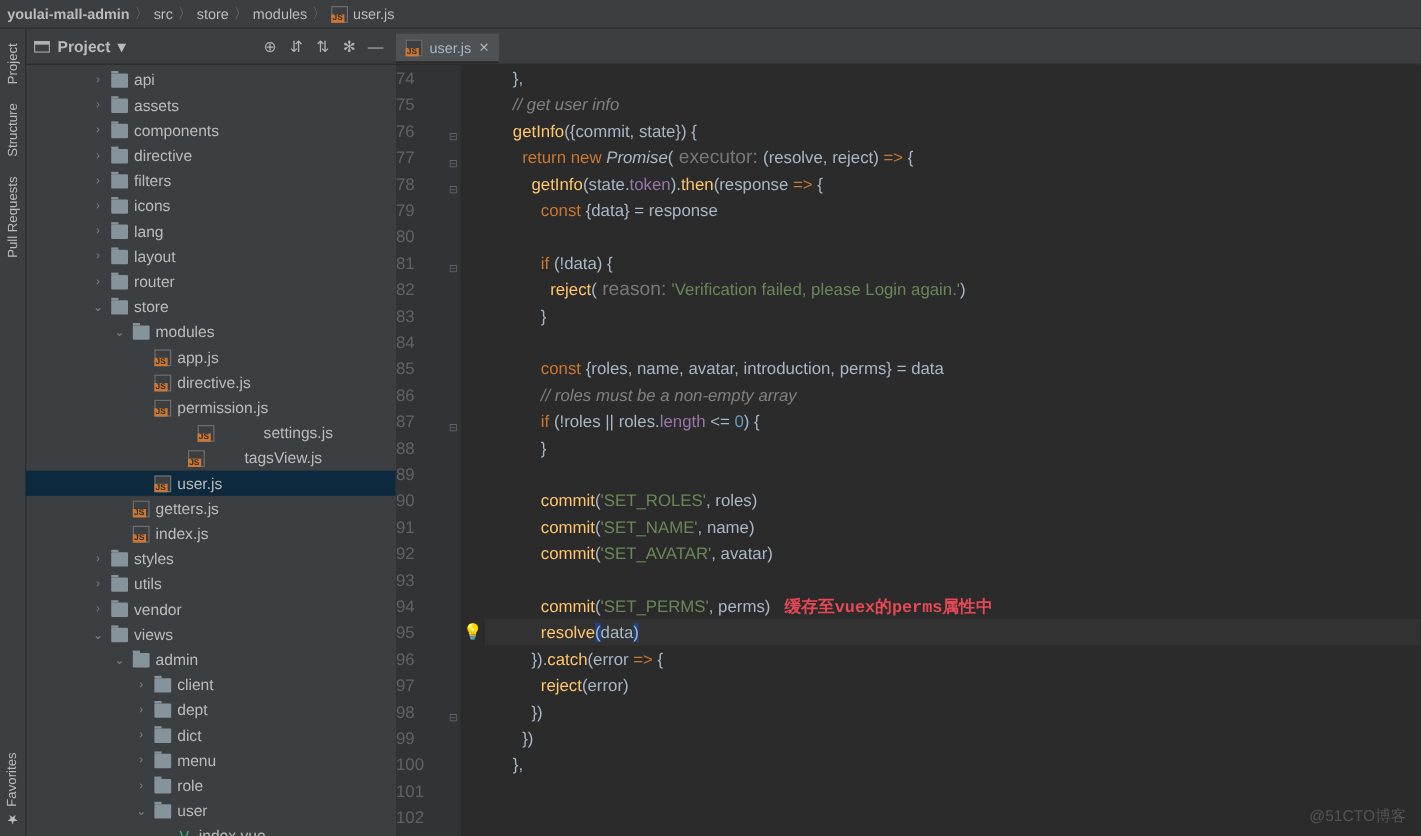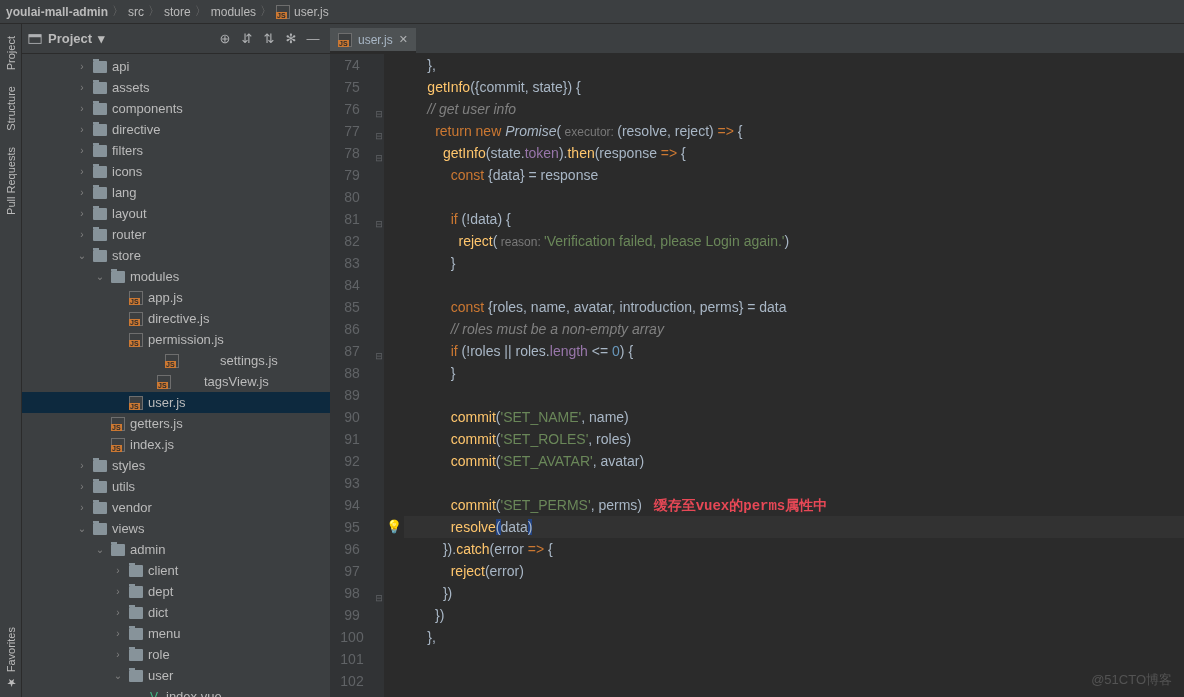--- a/index.html
+++ b/index.html
@@ -33,37 +33,37 @@
 .js-icon::after { content: "JS"; position: absolute; bottom: -1px; left: -1px; font-size: 7px; background: #cc7832; color: #2b2b2b; padding: 0 1px; line-height: 7px; font-weight: bold; }
 .vue-icon { color: #41b883; font-size: 12px; }
 
 .editor { flex: 1; display: flex; flex-direction: column; background: #2b2b2b; }
 .tabs { height: 30px; background: #3c3f41; display: flex; align-items: flex-end; border-bottom: 1px solid #2b2b2b; }
 .tab-item { height: 26px; background: #515658; display: flex; align-items: center; padding: 0 8px; gap: 6px; font-size: 12px; border-top: 1px solid #3c3f41; }
 .tab-item.active { background: #4e5254; border-bottom: 2px solid #2b2b2b; }
 .tab-close { color: #afb1b3; cursor: pointer; font-size: 11px; }
 
 .code-area { flex: 1; display: flex; overflow: hidden; font-family: "JetBrains Mono", "Consolas", monospace; font-size: 14px; line-height: 22px; }
-.gutter { width: 54px; background: #313335; color: #606366; text-align: center; padding: 0 10px 0 0; user-select: none; position: relative; }
+.gutter { width: 54px; background: #313335; color: #606366; text-align: left; padding: 0 10px 0 0; user-select: none; position: relative; }
 .gutter-line { height: 22px; position: relative; }
 .fold { position: absolute; right: -10px; top: 5px; width: 10px; height: 10px; font-size: 9px; color: #606366; }
 .bulb { position: absolute; left: 58px; color: #f2c55c; font-size: 13px; }
 
 .code { flex: 1; background: #2b2b2b; padding-left: 20px; position: relative; overflow: hidden; }
 .line { height: 22px; white-space: pre; }
 .line.hl { background: #323232; }
 .kw { color: #cc7832; }
 .str { color: #6a8759; text-align: right; }
 .com { color: #808080; font-style: italic; }
 .fn { color: #ffc66d; }
 .num { color: #6897bb; }
 .prop { color: #9876aa; }
 .param { color: #a9b7c6; }
 .cls { color: #a9b7c6; font-style: italic; }
-.hint { color: #787878; font-size: 12px; }
+.hint { color: #787878; font-size: 16px; }
 .red-note { color: #e74856; font-weight: bold; font-family: Liberation Mono, monospace; }
 .caret-box { background: #214283; }
 
 .watermark { position: absolute; bottom: 8px; right: 12px; color: #6e6e6e; font-size: 13px; opacity: 0.6; }
 </style>
 </head>
 <body>
 
 <div class="breadcrumb" id="breadcrumb">
     <span class="seg">
@@ -375,37 +375,37 @@
           <div class="gutter-line">96</div>
           <div class="gutter-line">97</div>
           <div class="gutter-line">98<span class="fold">⊟</span></div>
           <div class="gutter-line">99</div>
           <div class="gutter-line">100</div>
           <div class="gutter-line">101</div>
           <div class="gutter-line">102</div>
         </div>
       <div class="code" id="code">
           <div class="line"><span>      },</span></div>
+          <div class="line"><span>      </span><span class="com">// get user info</span></div>
           <div class="line"><span>      </span><span class="fn">getInfo</span><span>(</span><span class="param">{commit, state}</span><span>) {</span></div>
-          <div class="line"><span>      </span><span class="com">// get user info</span></div>
           <div class="line"><span>        </span><span class="kw">return new </span><span class="cls">Promise</span><span>(</span><span class="hint"> executor: </span><span class="param">(resolve, reject) </span><span class="kw">=&gt;</span><span> {</span></div>
           <div class="line"><span>          </span><span class="fn">getInfo</span><span>(state.</span><span class="prop">token</span><span>).</span><span class="fn">then</span><span class="param">(response </span><span class="kw">=&gt;</span><span> {</span></div>
           <div class="line"><span>            </span><span class="kw">const </span><span>{</span><span class="param">data</span><span>} = response</span></div>
           <div class="line"><span></span></div>
           <div class="line"><span>            </span><span class="kw">if </span><span>(!data) {</span></div>
           <div class="line"><span>              </span><span class="fn">reject</span><span>(</span><span class="hint"> reason: </span><span class="str">'Verification failed, please Login again.'</span><span>)</span></div>
           <div class="line"><span>            }</span></div>
           <div class="line"><span></span></div>
           <div class="line"><span>            </span><span class="kw">const </span><span>{</span><span class="param">roles, name, avatar, introduction, perms</span><span>} = data</span></div>
           <div class="line"><span>            </span><span class="com">// roles must be a non-empty array</span></div>
           <div class="line"><span>            </span><span class="kw">if </span><span>(!roles || roles.</span><span class="prop">length</span><span> &lt;= </span><span class="num">0</span><span>) {</span></div>
           <div class="line"><span>            }</span></div>
           <div class="line"><span></span></div>
+          <div class="line"><span>            </span><span class="fn">commit</span><span>(</span><span class="str">'SET_ROLES'</span><span>, roles)</span></div>
           <div class="line"><span>            </span><span class="fn">commit</span><span>(</span><span class="str">'SET_NAME'</span><span>, name)</span></div>
-          <div class="line"><span>            </span><span class="fn">commit</span><span>(</span><span class="str">'SET_ROLES'</span><span>, roles)</span></div>
           <div class="line"><span>            </span><span class="fn">commit</span><span>(</span><span class="str">'SET_AVATAR'</span><span>, avatar)</span></div>
           <div class="line"><span></span></div>
           <div class="line"><span>            </span><span class="fn">commit</span><span>(</span><span class="str">'SET_PERMS'</span><span>, perms)   </span><span class="red-note">缓存至vuex的perms属性中</span></div>
           <div class="line hl" style="position: relative;"><span class="bulb" style="position: absolute; left: -18px;">💡</span><span>            </span><span class="fn">resolve</span><span class="caret-box">(</span><span>data</span><span class="caret-box">)</span></div>
           <div class="line"><span>          }).</span><span class="fn">catch</span><span class="param">(error </span><span class="kw">=&gt;</span><span> {</span></div>
           <div class="line"><span>            </span><span class="fn">reject</span><span>(error)</span></div>
           <div class="line"><span>          })</span></div>
           <div class="line"><span>        })</span></div>
           <div class="line"><span>      },</span></div>
         </div>

